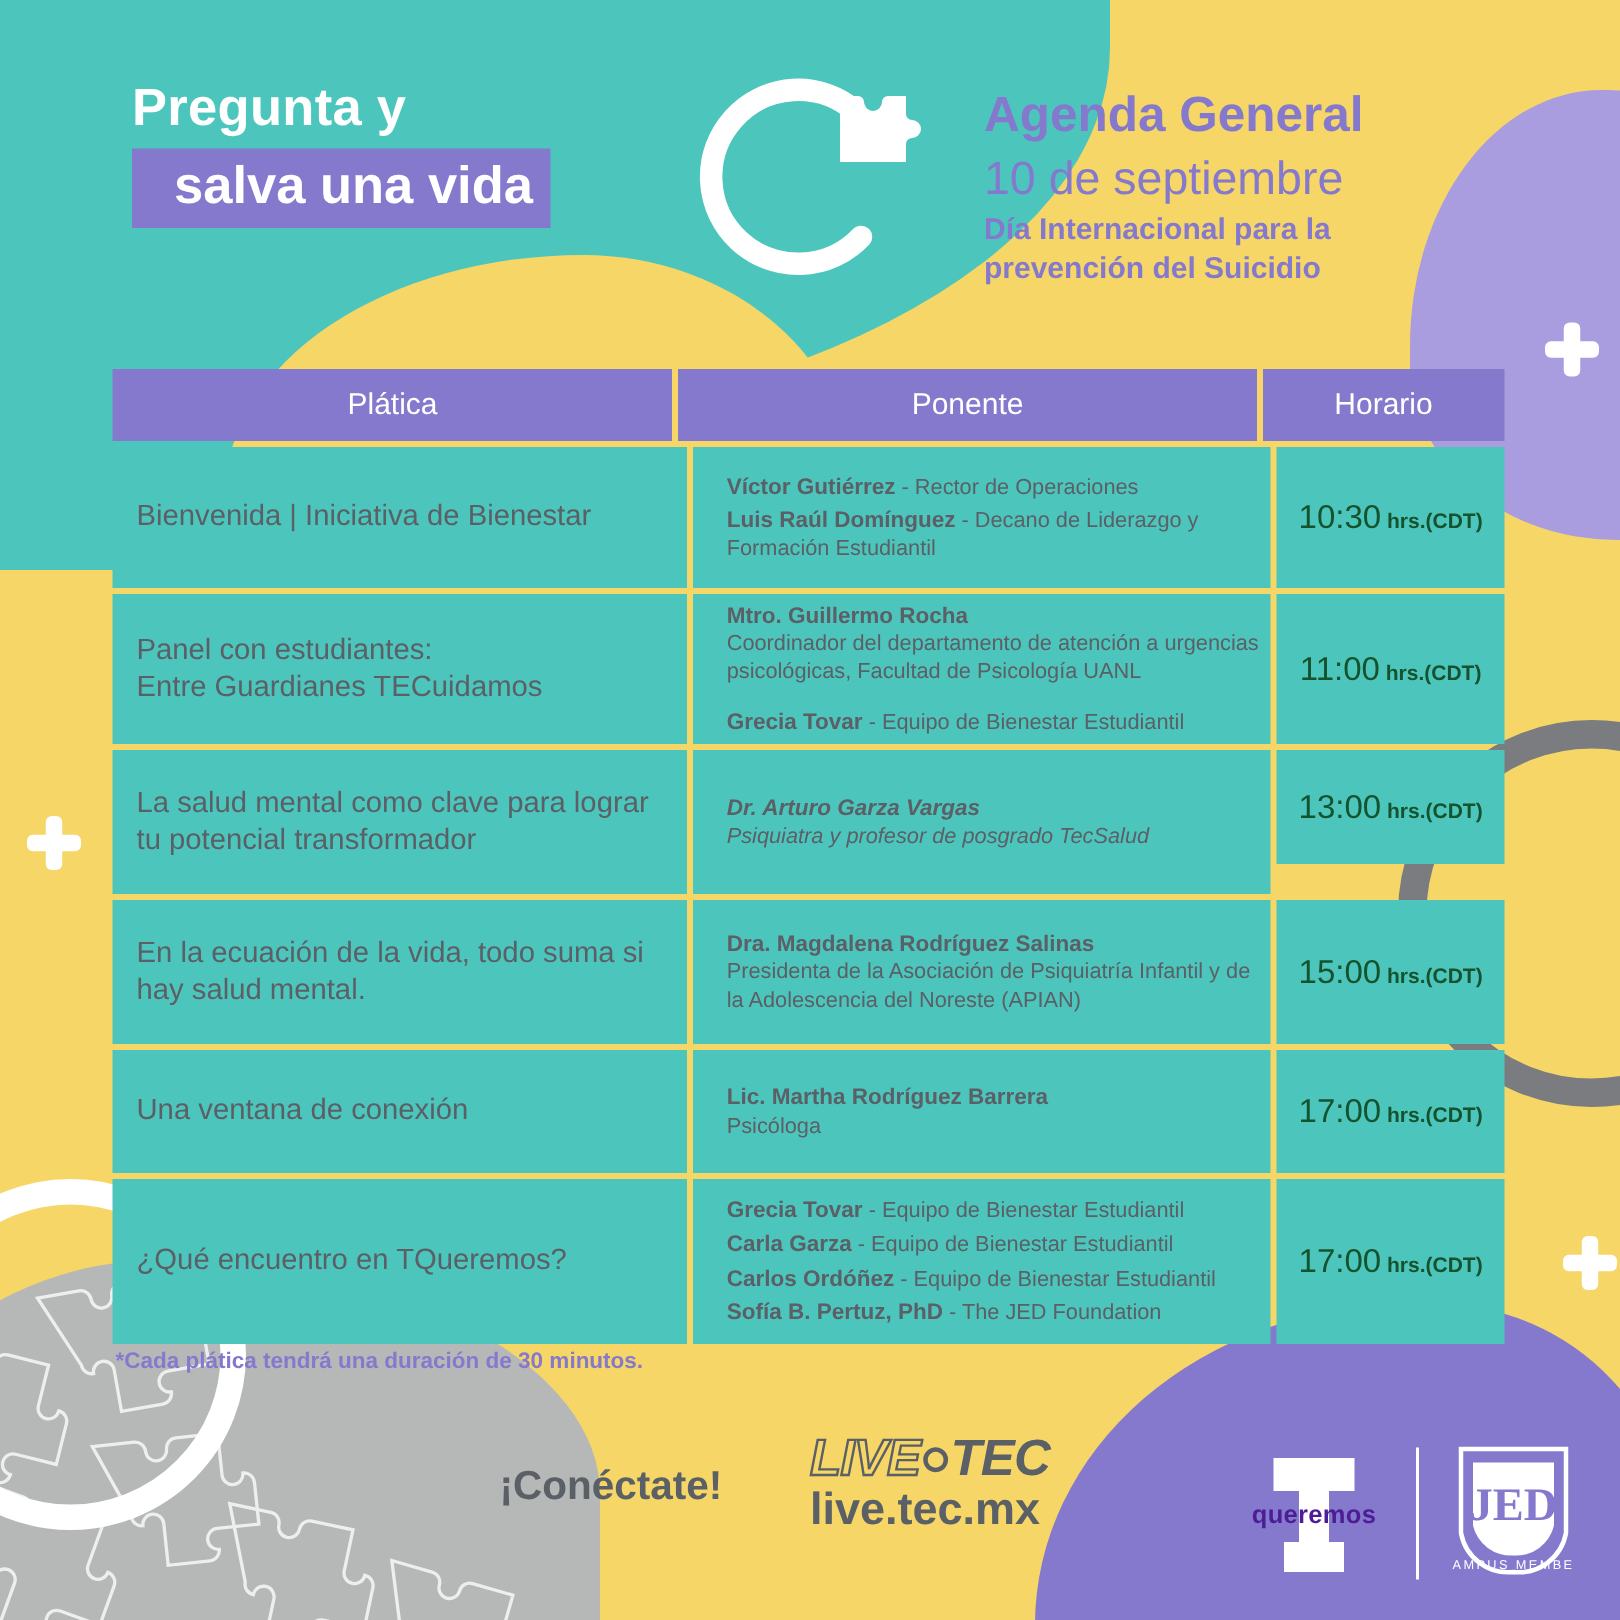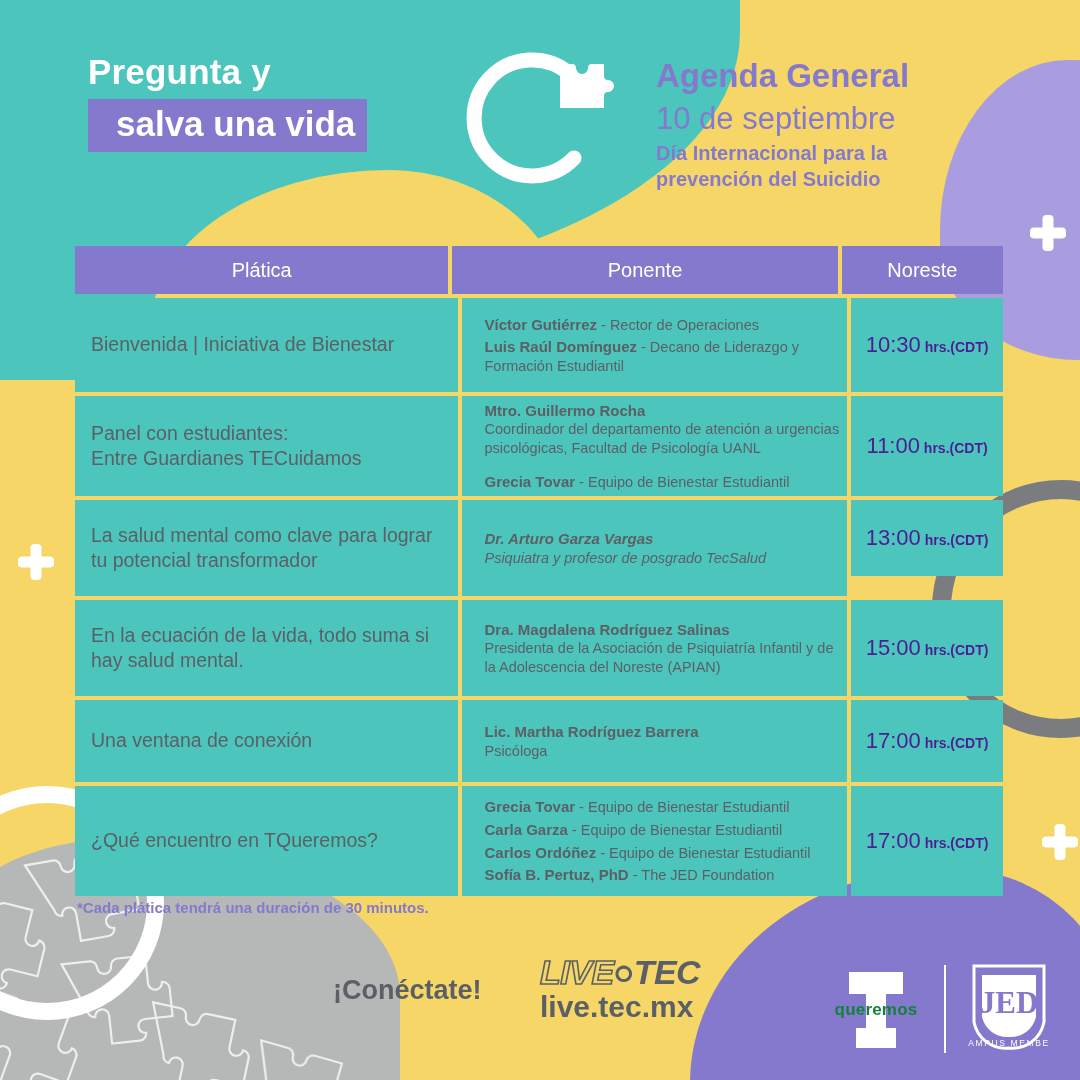--- a/index.html
+++ b/index.html
@@ -97,21 +97,21 @@
   .platica-text{color:#5b6066;font-size:19.5px;line-height:1.30;}
   .cell-ponente{padding:0 0 0 22px;}
   .cell-horario{align-items:center;}
 
   .speaker{color:#5b6066;font-size:14.5px;line-height:1.28;margin-bottom:3px;}
   .speaker:last-child{margin-bottom:0;}
   .speaker .nm{font-weight:bold;font-size:15px;}
   .speaker .role{font-weight:normal;}
   .sp-gap{margin-top:11px;}
 
-  .hora{color:#4c1d95;white-space:nowrap;}
+  .hora{color:#14532d;white-space:nowrap;}
   .hora .t{font-size:22px;font-weight:500;}
   .hora .u{font-size:14px;font-weight:bold;}
 
   .note{
     position:absolute;left:77px;top:899px;color:#8579cd;
     font-size:15px;font-weight:bold;
   }
 
   
   .conectate{
@@ -124,21 +124,21 @@
     letter-spacing:-.5px;
   }
   .livetec .lt1 .hollow{
     color:transparent;-webkit-text-stroke:1.6px #5b6066;
   }
   .livetec .lt2{font-size:30px;font-weight:bold;line-height:1.05;margin-top:2px;}
 
   .queremos{position:absolute;left:828px;top:968px;width:96px;height:84px;}
   .queremos .word{
     position:absolute;left:0;top:32px;width:96px;text-align:center;
-    color:#15803d;font-size:17px;font-weight:bold;letter-spacing:.2px;z-index:2;
+    color:#4c1d95;font-size:17px;font-weight:bold;letter-spacing:.2px;z-index:2;
   }
   .divider{position:absolute;left:944px;top:965px;width:2px;height:88px;background:#ffffff;}
   .jed{position:absolute;left:968px;top:958px;width:82px;height:96px;}
 </style>
 </head>
 <body>
 
 <div id="stage">
 
   <div class="bg teal-blob"></div>
@@ -197,21 +197,21 @@
     <div class="agenda">Agenda General</div>
     <div class="date">10 de septiembre</div>
     <div class="sub">Día Internacional para la</div>
     <div class="sub">prevención del Suicidio</div>
   </div>
 
   <div class="table">
     <div class="trow">
       <div class="hcell c1">Plática</div>
       <div class="hcell c2">Ponente</div>
-      <div class="hcell c3">Noreste</div>
+      <div class="hcell c3">Horario</div>
     </div>
     <div id="rows">
         <div class="trow">
           <div class="cell cell-platica c1" style="height: 94px;">
             <div class="platica-text" style="white-space: pre-line;">Bienvenida | Iniciativa de Bienestar</div>
           </div>
           <div class="cell cell-ponente c2" style="height: 94px;">
             <div class="speaker"><span class="nm">Víctor Gutiérrez</span><span class="role"> - Rector de Operaciones</span></div>
             <div class="speaker"><span class="nm">Luis Raúl Domínguez</span><span class="role"> - Decano de Liderazgo y Formación Estudiantil</span></div>
           </div>

